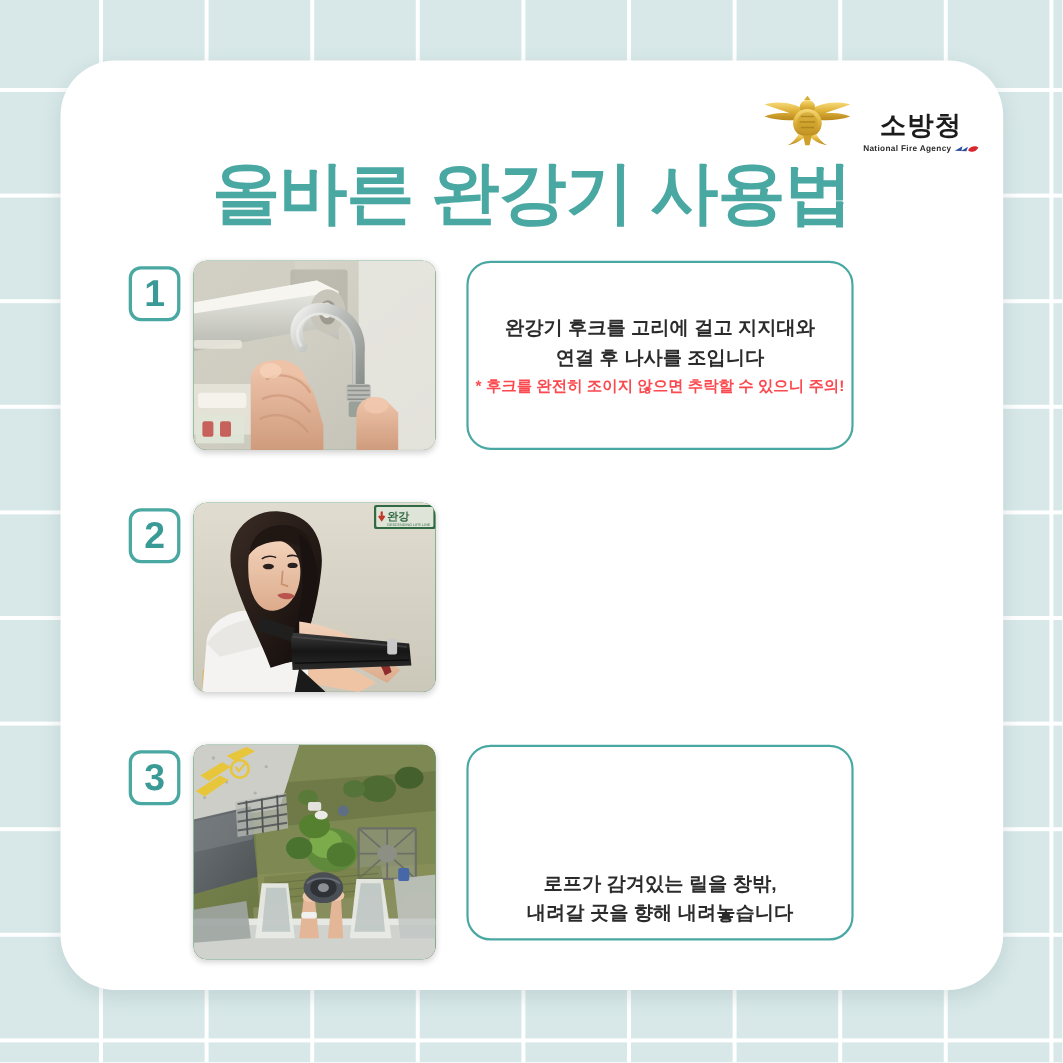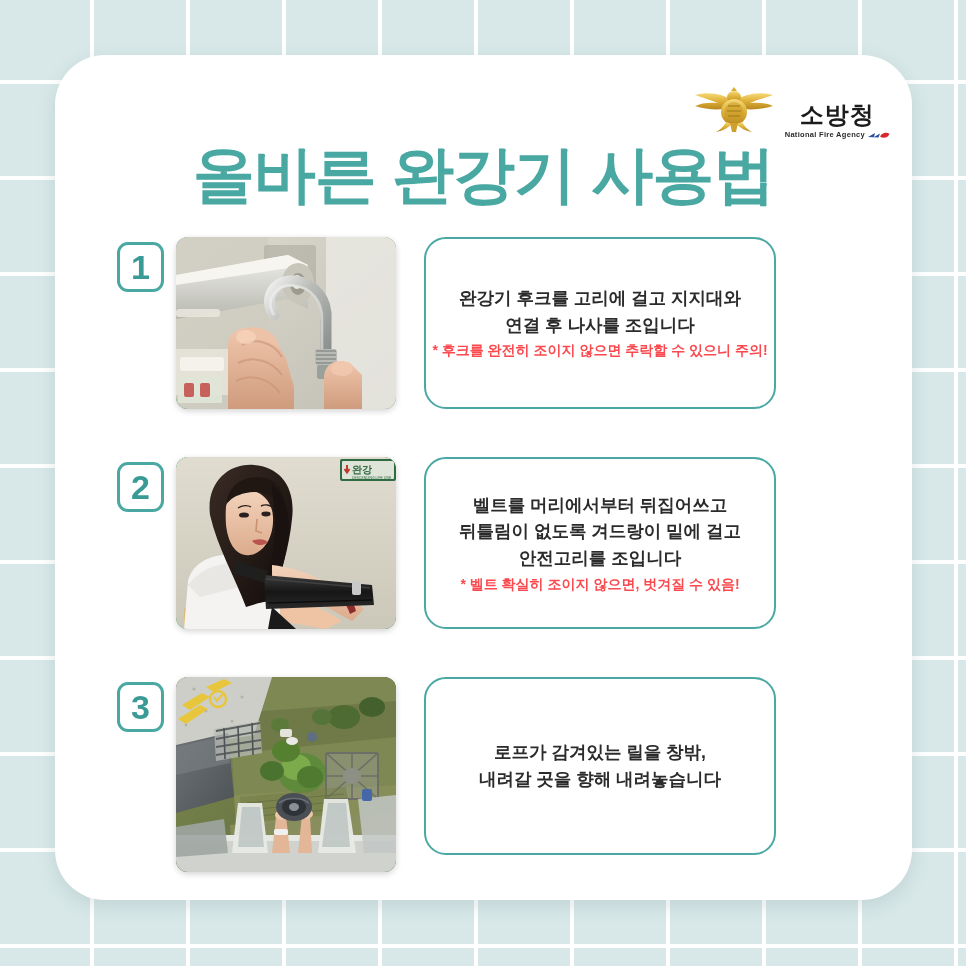--- a/index.html
+++ b/index.html
@@ -155,21 +155,21 @@
     font-size: 14px;
     font-weight: bold;
     color: #fb4a4f;
     line-height: 1.4;
     white-space: pre-line;
   }
   .bubble-warn:empty { display: none; margin: 0; }
 
   .h1 { height: 172px; }
   .h2 { height: 172px; }
-  .h3 { height: 178px; }
+  .h3 { height: 178px; justify-content: flex-end; }
   .p3 { height: 195px; }
   .row3 { height: 200px; }
 </style>
 </head>
 <body>
 
 <div id="poster">
 
   <div class="card">
 
@@ -349,26 +349,20 @@
             <path d="M88 118 L196 128 L198 148 L90 152 Z" fill="url(#belt2)"></path>
             <path d="M90 122 L194 131" stroke="#4a4a4a" stroke-width="1.6" opacity=".7"></path>
             <path d="M92 146 L196 143" stroke="#000" stroke-width="1.4" opacity=".6"></path>
             <path d="M96 150 L120 172 L92 172 Z" fill="#1a1a1a"></path>
             <rect x="176" y="124" width="9" height="14" rx="2" fill="#c9c9c9"></rect>
 
             <path d="M60 104 L92 114 L88 126 L58 116 Z" fill="#202020" opacity=".9"></path>
           </svg>
         </div>
 
-        <div class="bubble h2">
-          <div class="bubble-main">벨트를 머리에서부터 뒤집어쓰고
-뒤틀림이 없도록 겨드랑이 밑에 걸고
-안전고리를 조입니다</div>
-          <div class="bubble-warn">* 벨트 확실히 조이지 않으면, 벗겨질 수 있음!</div>
-        </div>
       </div>
 
       <div class="step-row row3">
         <div class="badge">3</div>
 
         <div class="photo p3">
           <svg viewBox="0 0 220 195" preserveAspectRatio="xMidYMid slice">
             <defs>
               <linearGradient id="grass3" x1="0" y1="0" x2="1" y2="1">
                 <stop offset="0%" stop-color="#7f8a52"></stop>

